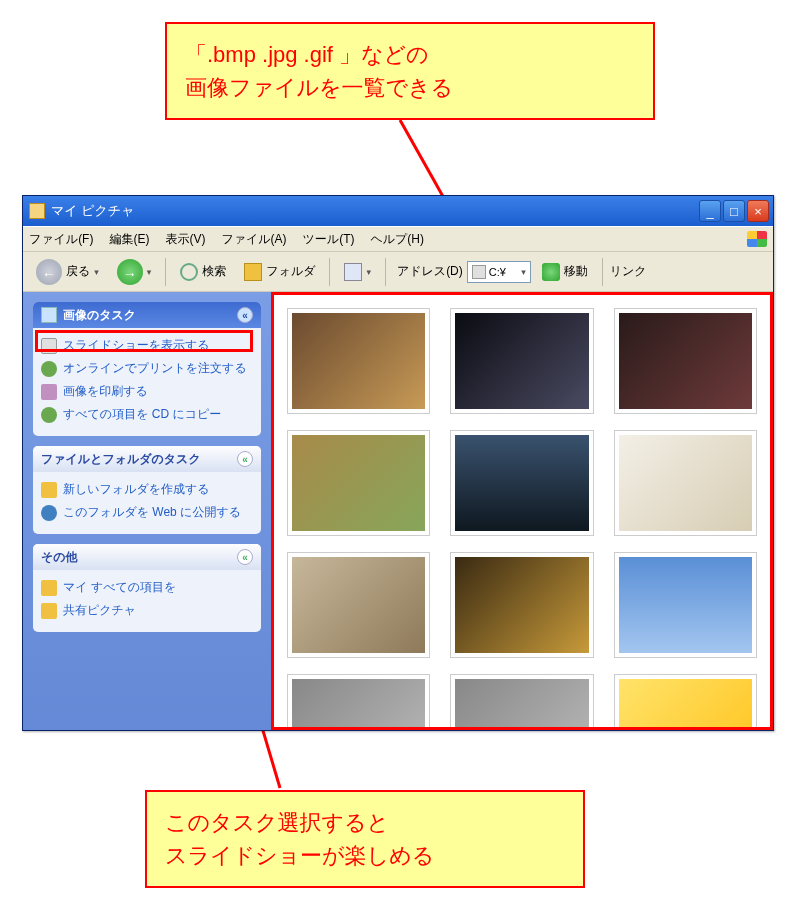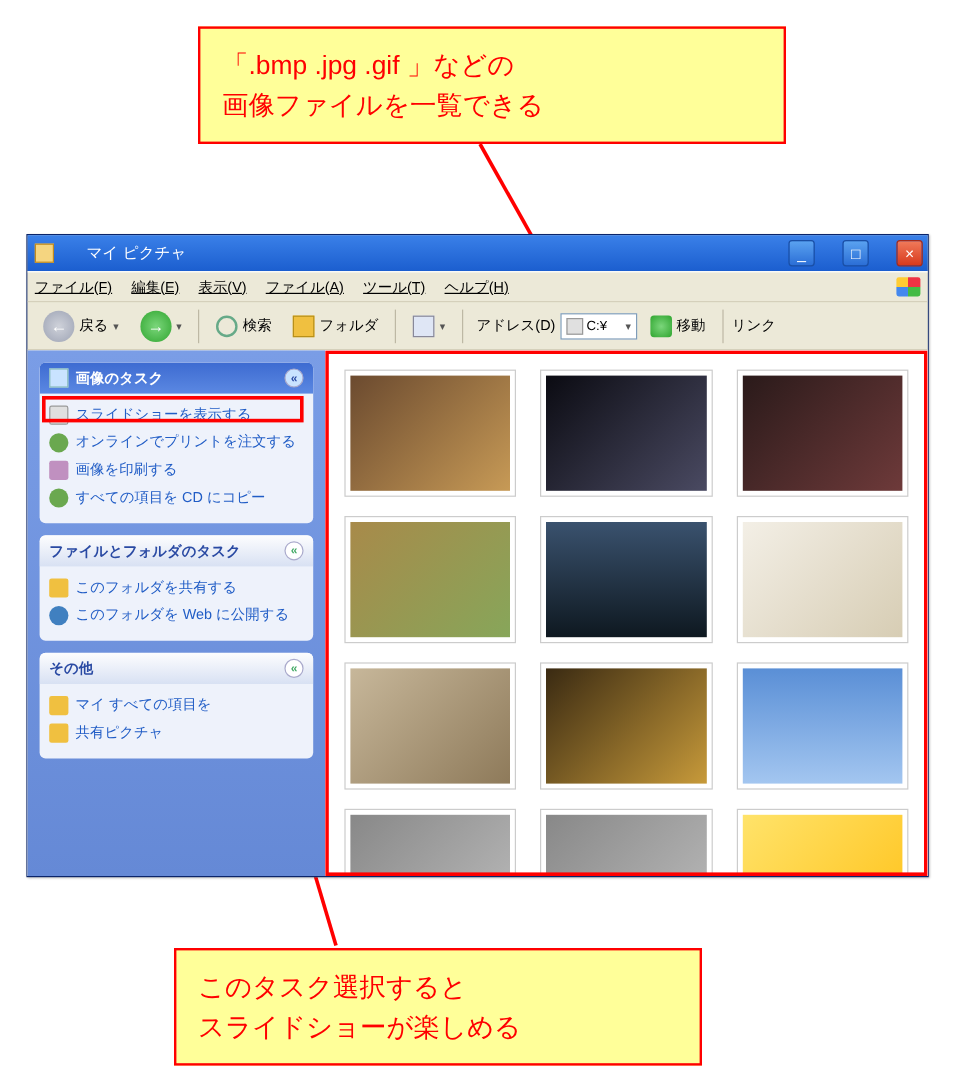--- a/index.html
+++ b/index.html
@@ -5,29 +5,29 @@
   * { box-sizing: border-box; margin: 0; padding: 0; }
   body { font-family: "MS PGothic", "Hiragino Kaku Gothic Pro", sans-serif; font-size: 12px; background: #fff; width: 800px; }
   .stage { position: relative; width: 800px; height: 904px; }
 
   .callout { position: absolute; background: #ffff99; border: 2px solid #ff0000; padding: 14px 18px; color: #ff0000; font-size: 22px; line-height: 1.5; }
   .callout.top { left: 165px; top: 22px; width: 490px; }
   .callout.bottom { left: 145px; top: 790px; width: 440px; }
 
   .win { position: absolute; left: 22px; top: 195px; width: 752px; height: 536px; border: 1px solid #0a246a; background: #ece9d8; display: flex; flex-direction: column; box-shadow: 1px 1px 2px rgba(0,0,0,.3); }
 
-  .titlebar { height: 30px; background: linear-gradient(#3a80e8, #1b5ecf); display: flex; align-items: center; color: #fff; padding: 0 4px 0 6px; font-size: 13px; gap: 21px; }
+  .titlebar { height: 30px; background: linear-gradient(#3a80e8, #1b5ecf); display: flex; align-items: center; color: #fff; padding: 0 4px 0 6px; font-size: 13px; }
   .titlebar .ticon { width: 16px; height: 16px; background: #f5d580; border: 1px solid #c08a1f; margin-right: 6px; }
   .titlebar .spacer { flex: 1; }
   .winbtn { width: 22px; height: 22px; margin-left: 2px; border-radius: 3px; display: flex; align-items: center; justify-content: center; color: #fff; font-size: 13px; }
   .winbtn.min, .winbtn.max { background: linear-gradient(#5aa2f0, #2b6ed6); border: 1px solid #1a4fa5; }
   .winbtn.close { background: linear-gradient(#f07a5a, #d83a1d); border: 1px solid #a52a1a; }
 
   .menubar { height: 26px; background: #ece9d8; display: flex; align-items: center; padding: 0 6px; border-top: 1px solid #fff; border-bottom: 1px solid #cfcab4; }
-  .menubar span { margin-right: 16px; font-size: 12px; color: #000; text-decoration: underline; }
+  .menubar span { margin-right: 16px; font-size: 12px; color: #000; }
   .menubar .flag { margin-left: auto; width: 20px; height: 16px; background: conic-gradient(#e34 0 90deg, #4b4 0 180deg, #48e 0 270deg, #fc3 0); border-radius: 2px; }
 
   .toolbar { height: 40px; background: #ece9d8; display: flex; align-items: center; padding: 0 6px; border-bottom: 1px solid #cfcab4; gap: 4px; }
   .tbtn { height: 30px; display: flex; align-items: center; padding: 0 6px; border: 1px solid transparent; border-radius: 3px; font-size: 12px; gap: 4px; }
   .circle { width: 26px; height: 26px; border-radius: 50%; display: flex; align-items: center; justify-content: center; color: #fff; font-size: 14px; }
   .circle.back { background: radial-gradient(#cfd2da, #9da3b4); }
   .circle.fwd  { background: radial-gradient(#7bd67b, #2fa52f); }
   .ticon2 { width: 18px; height: 18px; }
   .sep   { width: 1px; height: 28px; background: #bdb8a4; margin: 0 3px; }
   .addrlabel { font-size: 12px; margin-left: 4px; }
@@ -169,21 +169,21 @@
         </div>
 
         <div class="panel">
           <div class="ph">
             <span>ファイルとフォルダのタスク</span>
             <div class="collapse">«</div>
           </div>
           <div class="plist">
             <div class="pitem">
                 <div class="pi" style="background:#f0c040"></div>
-                <span>このフォルダを共有する</span>
+                <span>新しいフォルダを作成する</span>
               </div>
             <div class="pitem">
                 <div class="pi" style="background:#4080c0;border-radius:50%"></div>
                 <span>このフォルダを Web に公開する</span>
               </div>
           </div>
         </div>
 
         <div class="panel">
           <div class="ph">

